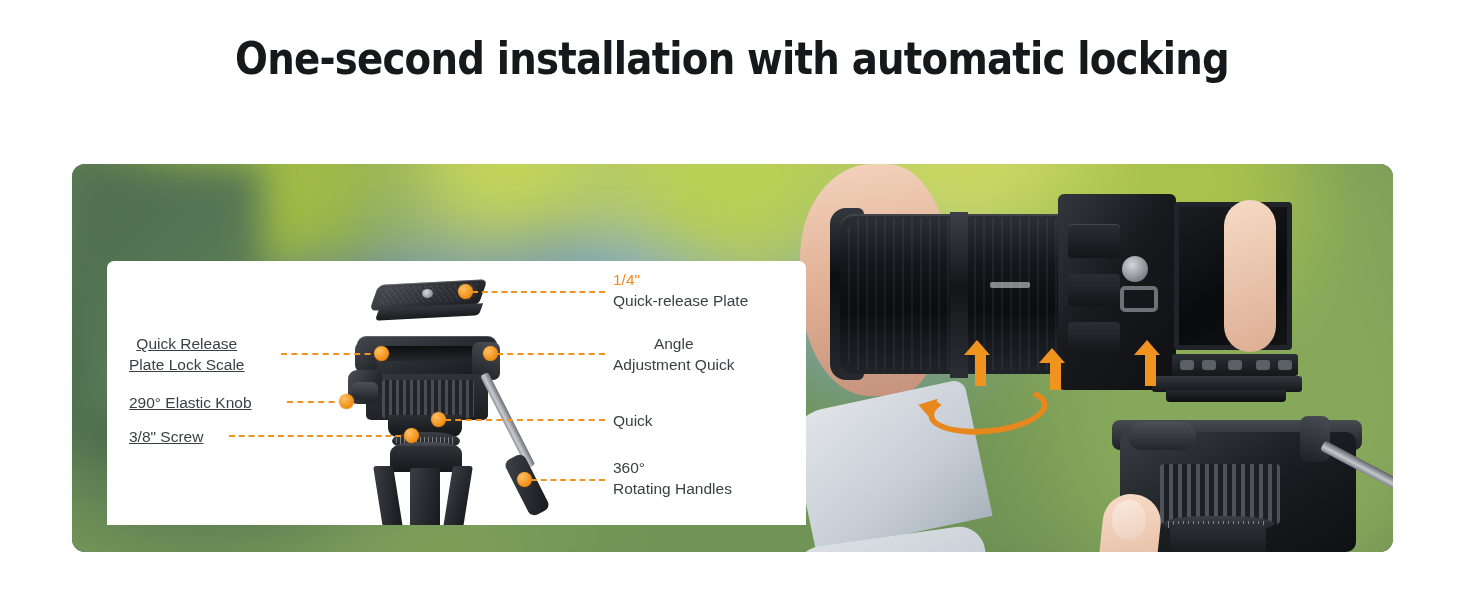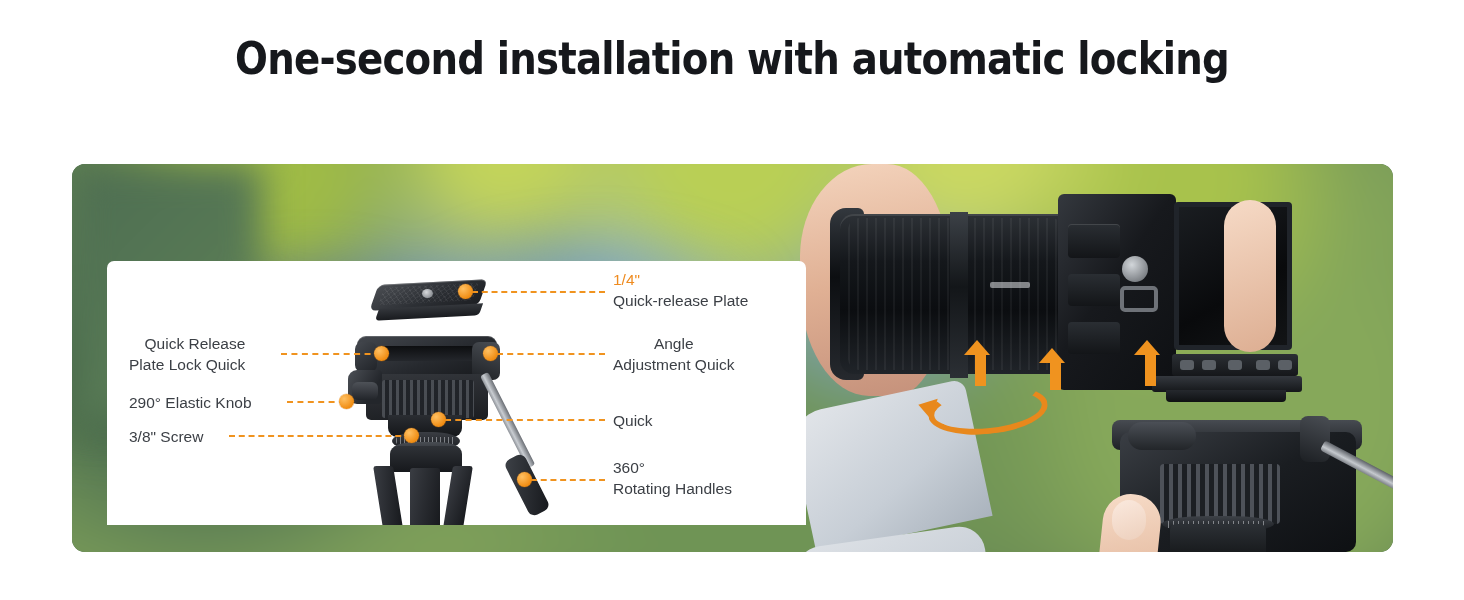--- a/index.html
+++ b/index.html
@@ -63,21 +63,21 @@
   .panel{
     position:absolute;left:107px;top:261px;width:699px;height:264px;
     background:#ffffff;border-radius:7px 7px 0 0;overflow:hidden;
   }
 
   
   .lbl{position:absolute;color:#3b3f45;font-size:15.5px;line-height:21px;white-space:nowrap;}
   .lbl .accent{color:#ef8b1f;display:block;}
   .lbl .ln{display:block;}
   .lbl.right{text-align:left;}
-  .lbl.left{text-align:right;}
+  .lbl.left{text-align:center;text-decoration:underline;}
 
   
   .dash{
     position:absolute;height:0;
     border-top:2.6px dashed #f0931f;
   }
   .dot{
     position:absolute;width:15px;height:15px;border-radius:50%;
     background:radial-gradient(circle at 34% 32%, #ffc062, #f08c12 70%);
     box-shadow:0 0 0 .5px rgba(200,110,10,.35);
@@ -465,21 +465,21 @@
     <div class="dash" style="left:424px;top:218px;width:74px;"></div>
     <div class="dot" style="left:410px;top:211px;"></div>
 
     <div class="lbl right" style="left:506px;top:8px;">
       <span class="accent">1/4"</span>
       <span class="ln">Quick-release Plate</span>
     </div>
 
     <div class="lbl left" style="left:22px;top:72px;">
       <span class="ln">Quick Release</span>
-      <span class="ln">Plate Lock Quick</span>
+      <span class="ln">Plate Lock Scale</span>
     </div>
 
     <div class="lbl right" style="left:506px;top:72px;text-align:center;">
       <span class="ln">Angle</span>
       <span class="ln">Adjustment Quick</span>
     </div>
 
     <div class="lbl left" style="left:22px;top:131px;">
       <span class="ln">290° Elastic Knob</span>
     </div>

